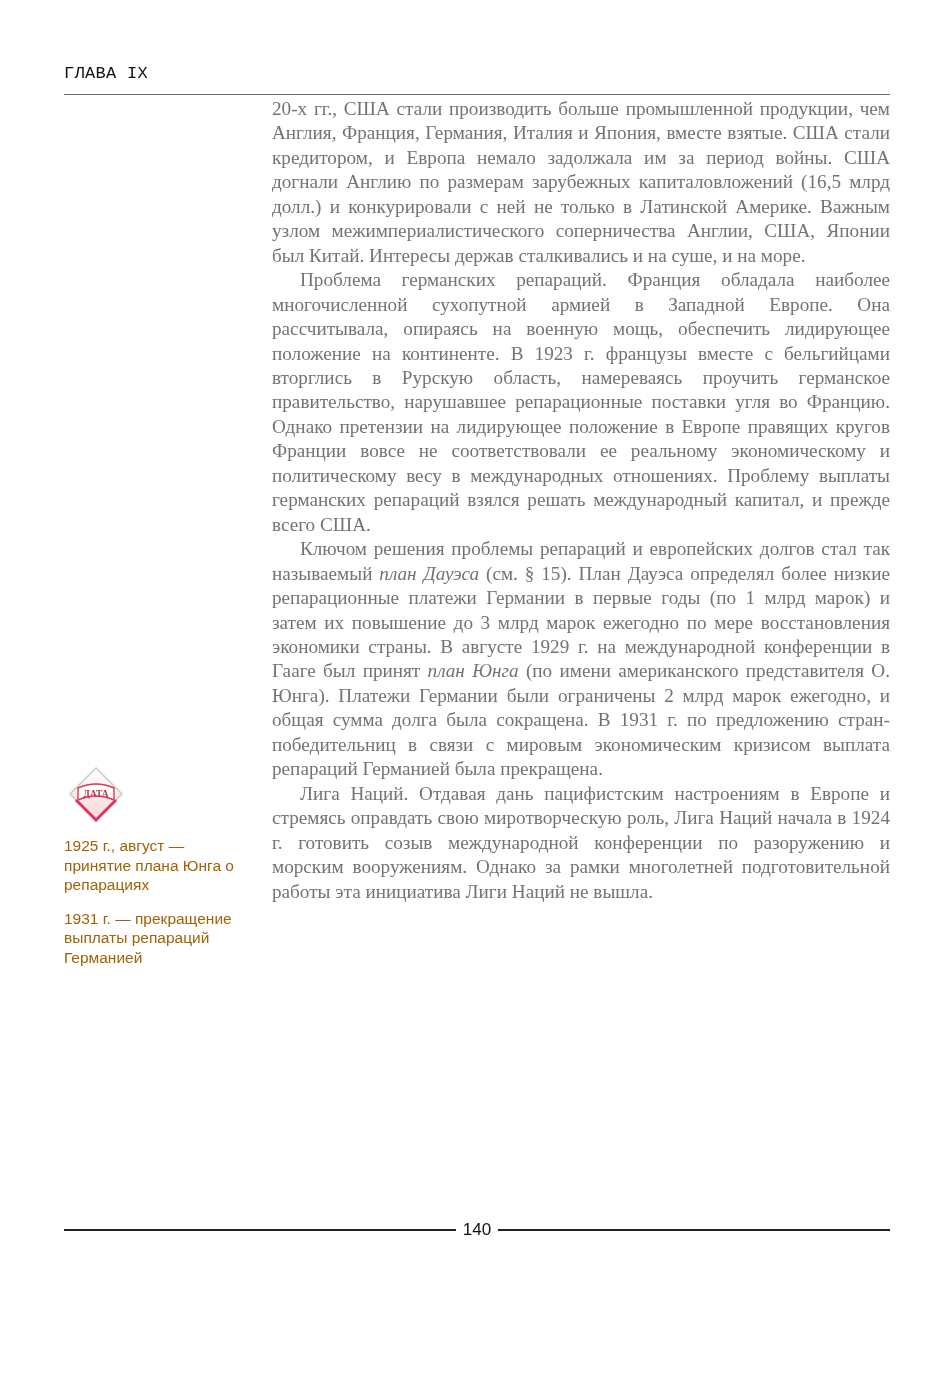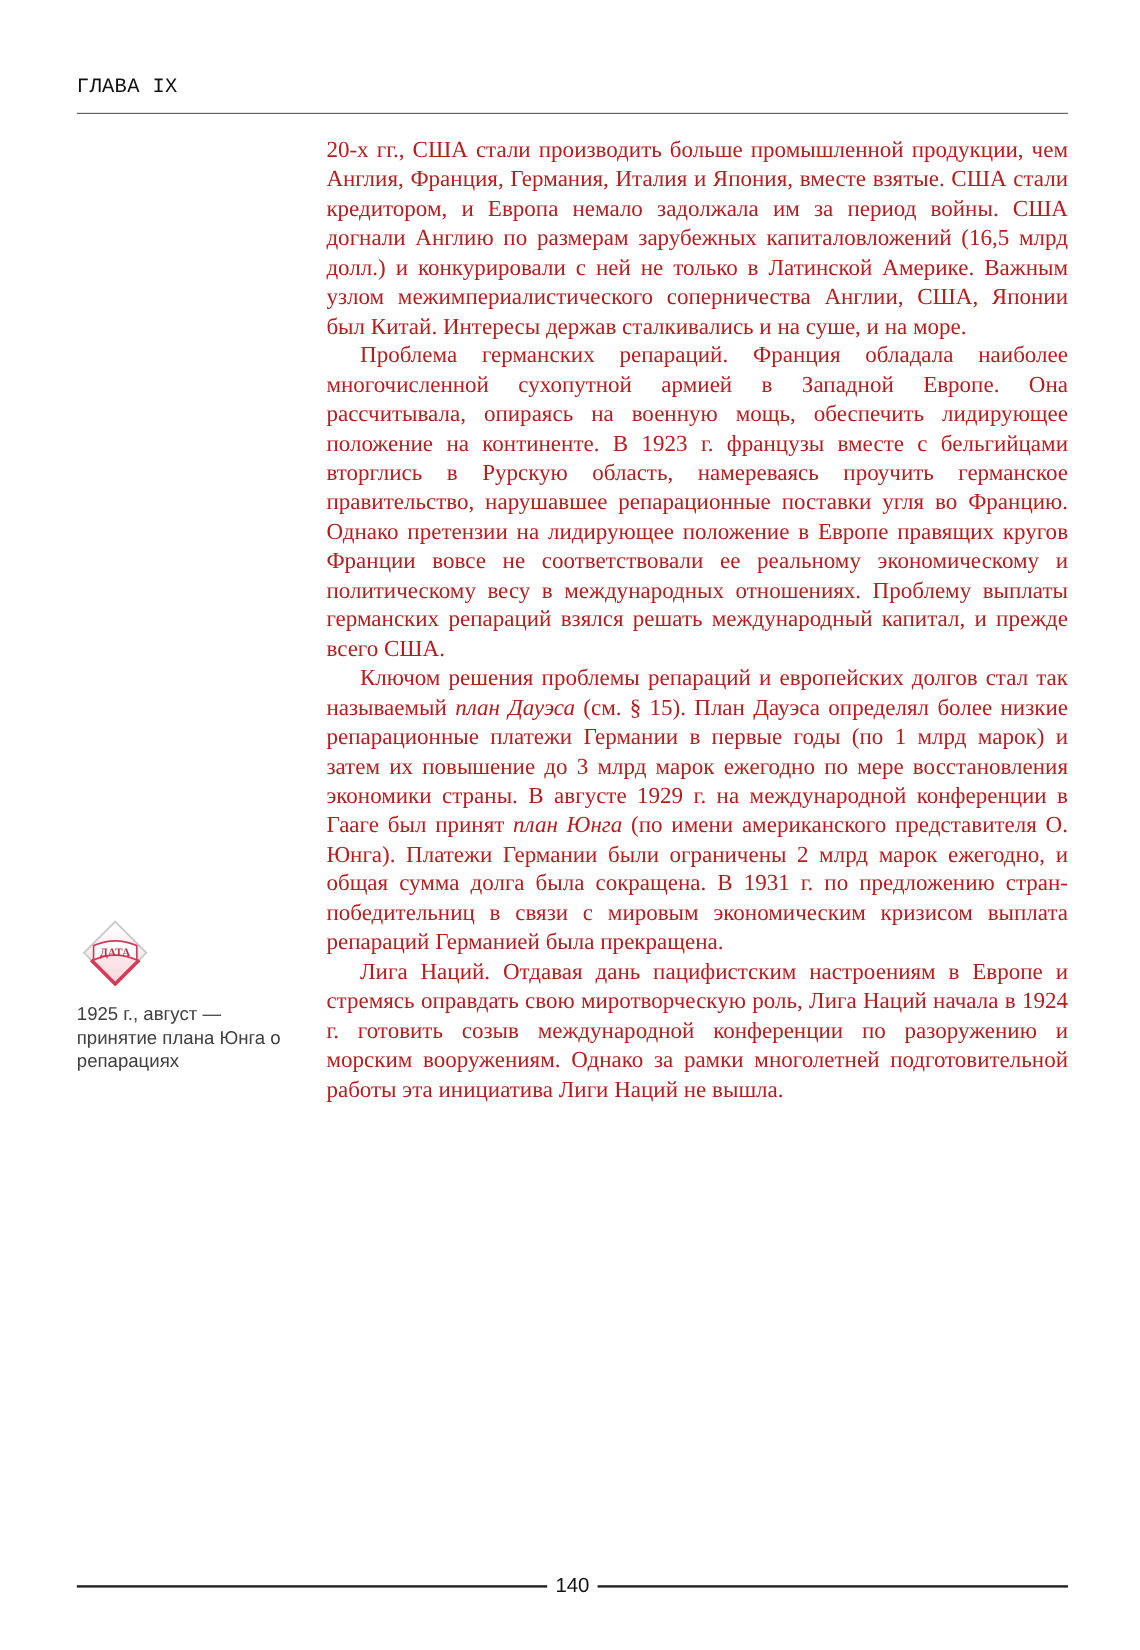--- a/index.html
+++ b/index.html
@@ -7,37 +7,37 @@
   .header {
     position: absolute; left: 64px; top: 64px; width: 826px;
     font-family: Liberation Mono, monospace; font-size: 17px; letter-spacing: 0.3px;
     color: #111;
   }
   .header-rule {
     position: absolute; left: 64px; top: 94px; width: 826px; height: 0;
     border-top: 1.5px solid #666;
   }
   .main {
-    position: absolute; left: 272px; top: 114px; width: 618px;
+    position: absolute; left: 272px; top: 97px; width: 618px;
     font-family: "Liberation Serif", serif; font-size: 19.2px; line-height: 24.45px;
-    text-align: justify; color: #b91c1c;
+    text-align: justify; color: #737373;
   }
   .main p { margin: 0; text-indent: 28px; }
   .main p.first { text-indent: 0; }
   .main i { font-style: italic; }
   .main b { font-weight: normal; }
   .sidebar {
     position: absolute; left: 64px; top: 766px; width: 190px;
-    font-family: "Liberation Sans", sans-serif; font-size: 15.5px; line-height: 19.5px; color: #404040;
+    font-family: "Liberation Sans", sans-serif; font-size: 15.5px; line-height: 19.5px; color: #a16207;
   }
   .date-badge { position: relative; width: 56px; height: 56px; margin-left: 4px; margin-bottom: 14px; }
   .date-badge svg { display: block; }
   .margin-note { margin: 0 0 14px 0; }
   .footer {
-    position: absolute; left: 64px; top: 1312px; width: 826px; height: 20px;
+    position: absolute; left: 64px; top: 1220px; width: 826px; height: 20px;
     display: flex; align-items: center;
   }
   .footer .line { flex: 1; border-top: 2px solid #222; height: 0; }
   .footer .page-num {
     font-family: "Liberation Sans", sans-serif; font-size: 17px; padding: 0 7px; color: #111;
   }
 </style>
 </head>
 <body>
 
@@ -60,19 +60,20 @@
           <stop offset="1" stop-color="#f7d6dd"></stop>
         </linearGradient>
       </defs>
       <polygon points="28,2 54,28 28,54 2,28" fill="url(#bg)" stroke="#c9c9c9" stroke-width="1.5"></polygon>
       <polyline points="8,34 28,54 48,34" fill="none" stroke="#d63a57" stroke-width="3"></polyline>
       <path d="M10,22 Q28,14 46,22 L46,34 Q28,26 10,34 Z" fill="#ffffff" stroke="#d63a57" stroke-width="1.4"></path>
       <text x="28" y="31" text-anchor="middle" font-family="Liberation Serif, serif" font-size="9.5" font-weight="bold" fill="#c2304b">ДАТА</text>
     </svg>
   </div>
   <div class="margin-note">1925 г., август — принятие плана Юнга о репарациях</div>
+  <div class="margin-note">1931 г. — прекра­щение выплаты репараций Германией</div>
 </div>
 
 <div class="footer">
   <div class="line"></div>
   <span class="page-num">140</span>
   <div class="line"></div>
 </div>
 
 </body></html>

